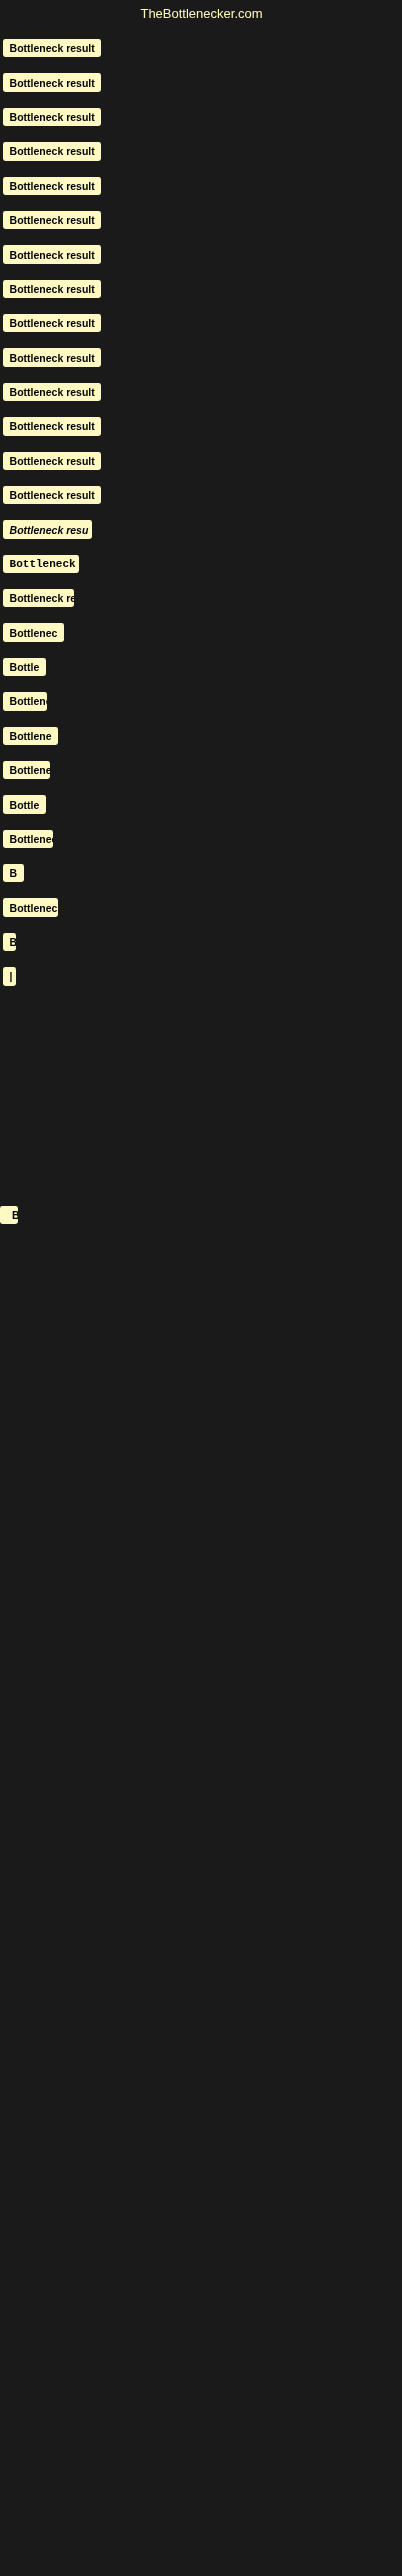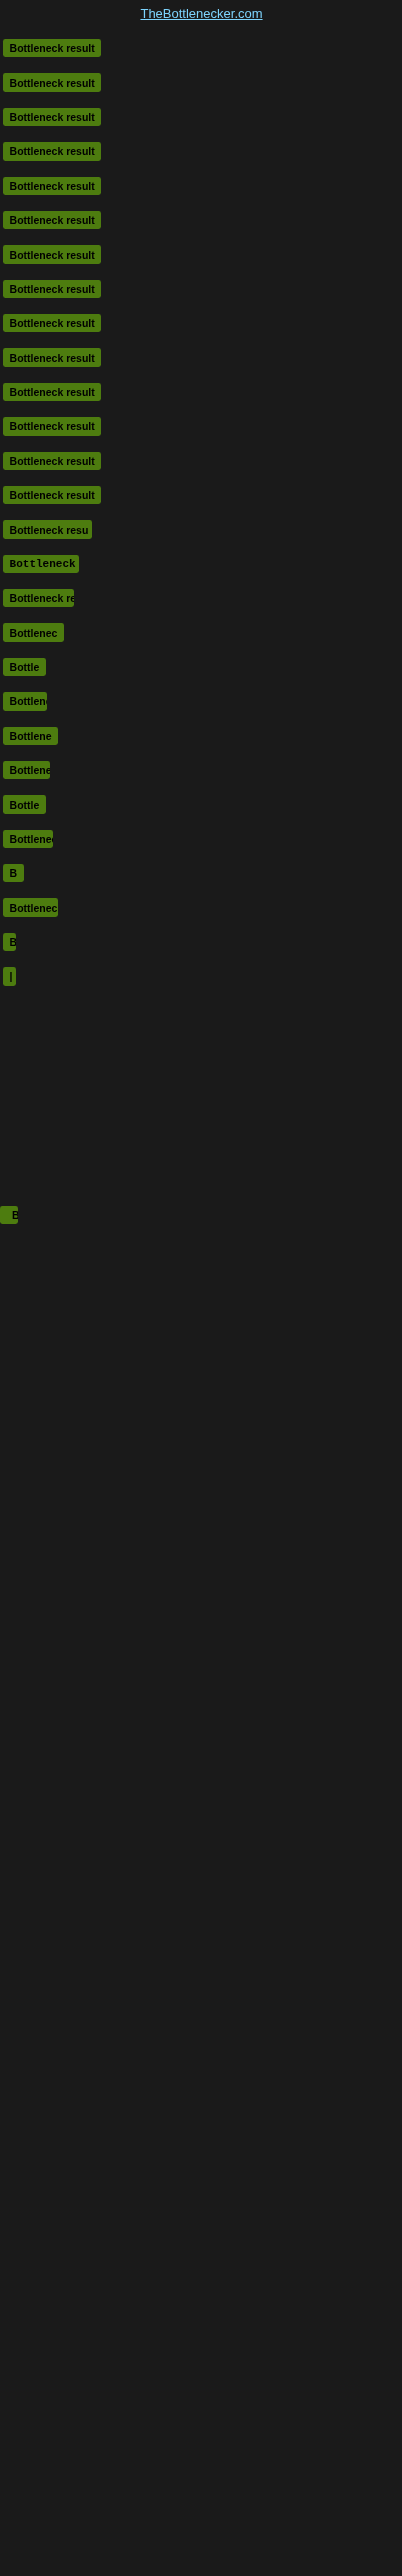--- a/index.html
+++ b/index.html
@@ -12,36 +12,35 @@
       background-color: #1a1a1a;
       font-family: Arial, sans-serif;
       width: 403px;
       min-height: 2576px;
       position: relative;
       overflow-x: hidden;
     }
 
     .site-title {
       text-align: center;
-      color: #7dd3fc;
+      color: #fef9c3;
       font-size: 13px;
       padding: 6.4px 0 9.7px 0;
       font-weight: normal;
-      text-decoration: underline;
     }
 
     .bottleneck-item {
       margin-bottom: 0;
       padding: 8px 0 8px 0;
       display: flex;
       align-items: center;
     }
 
     .bottleneck-badge {
-      background-color: #4d7c0f;
+      background-color: #fef9c3;
       color: #000;
       font-size: 10.5px;
       font-weight: bold;
       padding: 3.2px 6.4px;
       border-radius: 2.4px;
       white-space: nowrap;
       overflow: hidden;
       display: inline-block;
     }
 
@@ -57,21 +56,21 @@
     .item-4 .bottleneck-badge { max-width: 117px; font-size: 10.5px; }
     .item-5 .bottleneck-badge { max-width: 114px; font-size: 10.5px; }
     .item-6 .bottleneck-badge { max-width: 113px; font-size: 10.5px; }
     .item-7 .bottleneck-badge { max-width: 111px; font-size: 10.5px; }
     .item-8 .bottleneck-badge { max-width: 109px; font-size: 10.5px; }
     .item-9 .bottleneck-badge { max-width: 106px; font-size: 10.5px; }
     .item-10 .bottleneck-badge { max-width: 105px; font-size: 10.5px; }
     .item-11 .bottleneck-badge { max-width: 103px; font-size: 10.5px; }
     .item-12 .bottleneck-badge { max-width: 101px; font-size: 10.5px; }
     .item-13 .bottleneck-badge { max-width: 100px; font-size: 10.5px; }
-    .item-14 .bottleneck-badge { max-width: 89px; font-size: 10.5px; }
+    .item-14 .bottleneck-badge { max-width: 89px; font-size: 10.5px; font-style: italic; }
     .item-15 .bottleneck-badge { max-width: 76px; font-size: 11px; font-family: Liberation Mono, monospace; }
     .item-16 .bottleneck-badge { max-width: 71px; font-size: 10.5px; }
     .item-17 .bottleneck-badge { max-width: 66px; font-size: 10.5px; }
     .item-18 .bottleneck-badge { max-width: 60px; font-size: 10.5px; }
     .item-19 .bottleneck-badge { max-width: 44px; font-size: 10.5px; }
     .item-20 .bottleneck-badge { max-width: 59px; font-size: 10.5px; }
     .item-21 .bottleneck-badge { max-width: 47px; font-size: 10.5px; }
     .item-22 .bottleneck-badge { max-width: 56px; font-size: 10.5px; }
     .item-23 .bottleneck-badge { max-width: 50px; font-size: 10.5px; }
     .item-24 .bottleneck-badge { max-width: 32px; font-size: 10.5px; }

